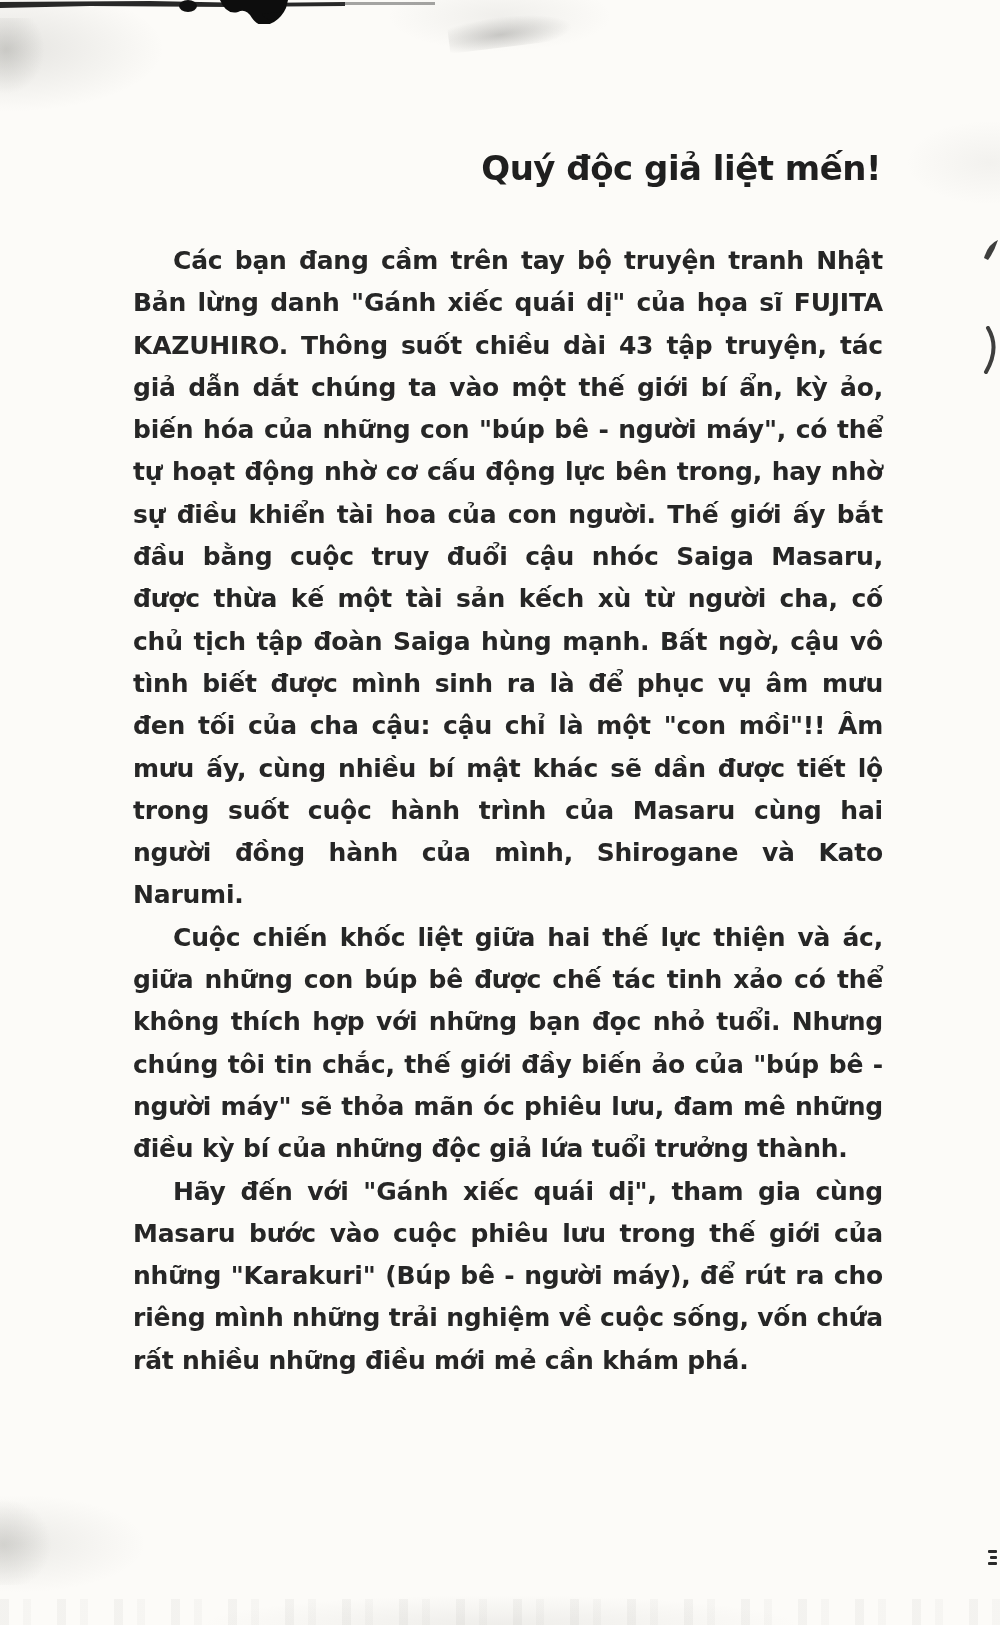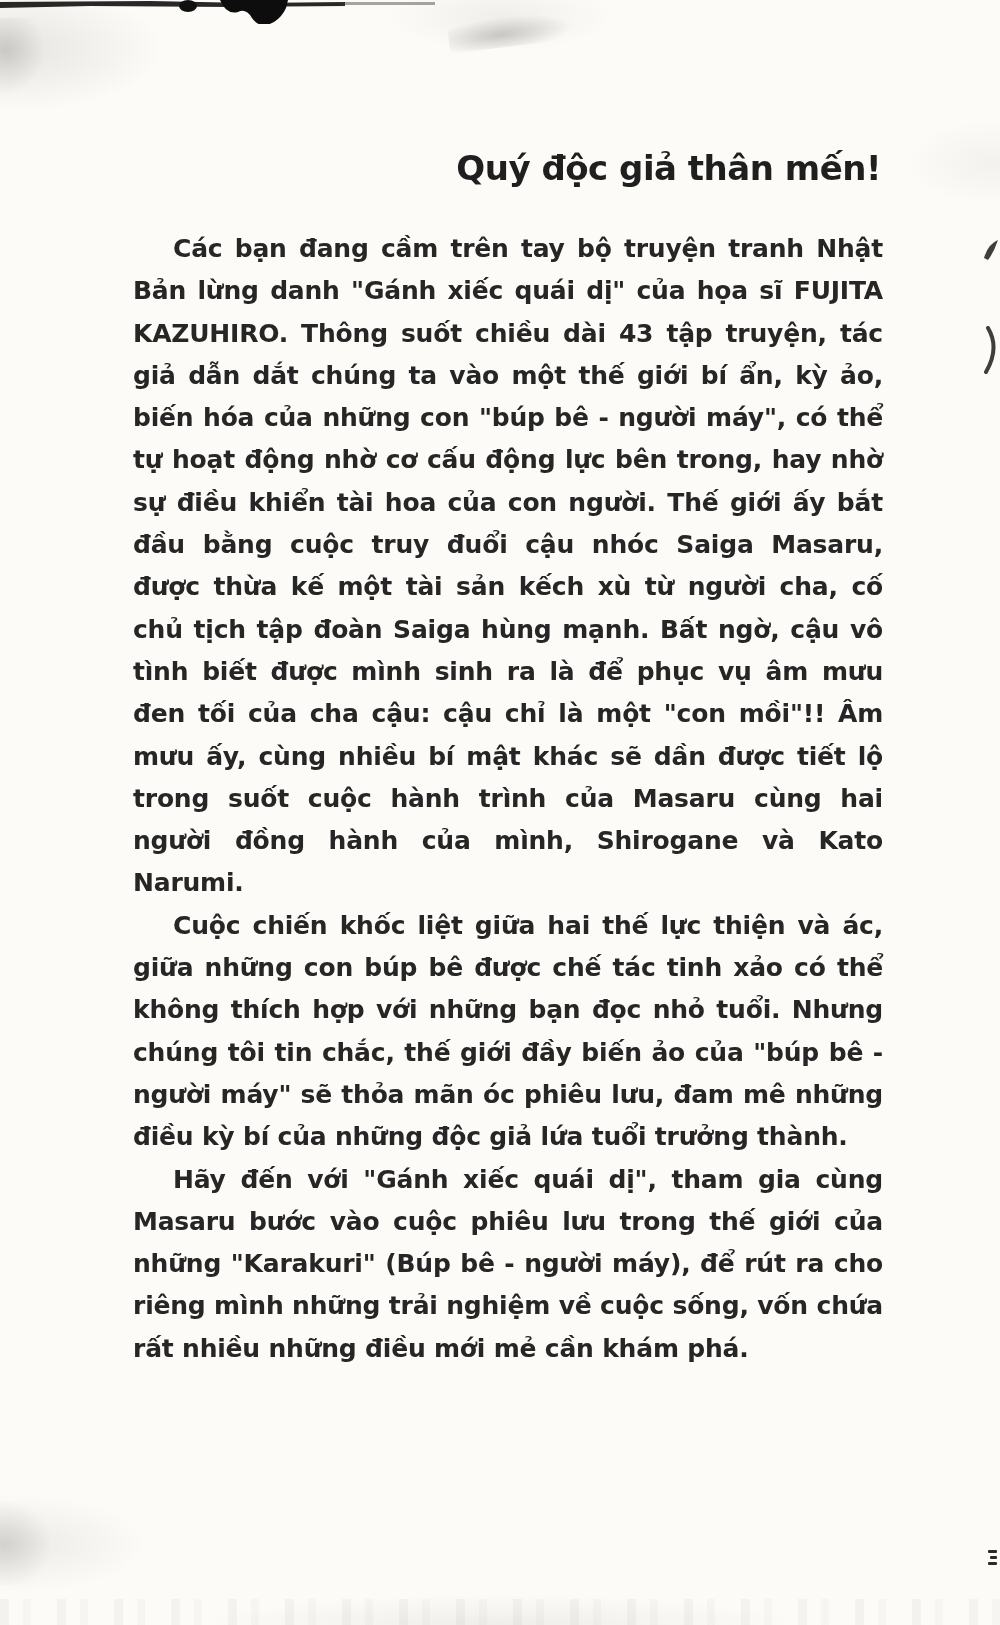--- a/index.html
+++ b/index.html
@@ -64,21 +64,21 @@
   .title {
     margin: 0;
     font-size: 34px;
     font-weight: 700;
     letter-spacing: -0.5px;
     text-align: right;
     padding-right: 2px;
     color: #1f1f1f;
   }
   .body-text {
-    margin-top: 40px;
+    margin-top: 52px;
     font-size: 25px;
     font-weight: 600;
     line-height: 42.3px;
     letter-spacing: -0.2px;
     text-align: justify;
   }
   .body-text p {
     margin: 0;
     text-indent: 40px;
   }
@@ -118,21 +118,21 @@
     <path d="M6,2 Q18,22 4,46" fill="none" stroke="#1c1c1c" stroke-width="4" stroke-linecap="round" opacity="0.85"></path>
   </svg>
 
   <div class="artifact mark-right-dashes">
     <div class="dash"></div>
       <div class="dash"></div>
       <div class="dash"></div>
   </div>
 
   <div class="content">
-    <h1 class="title">Quý độc giả thân mến!</h1>
+    <h1 class="title">Quý độc giả liệt mến!</h1>
 
     <div class="body-text">
       <p>Các bạn đang cầm trên tay bộ truyện tranh Nhật Bản lừng danh "Gánh xiếc quái dị" của họa sĩ FUJITA KAZUHIRO. Thông suốt chiều dài 43 tập truyện, tác giả dẫn dắt chúng ta vào một thế giới bí ẩn, kỳ ảo, biến hóa của những con "búp bê - người máy", có thể tự hoạt động nhờ cơ cấu động lực bên trong, hay nhờ sự điều khiển tài hoa của con người. Thế giới ấy bắt đầu bằng cuộc truy đuổi cậu nhóc Saiga Masaru, được thừa kế một tài sản kếch xù từ người cha, cố chủ tịch tập đoàn Saiga hùng mạnh. Bất ngờ, cậu vô tình biết được mình sinh ra là để phục vụ âm mưu đen tối của cha cậu: cậu chỉ là một "con mồi"!! Âm mưu ấy, cùng nhiều bí mật khác sẽ dần được tiết lộ trong suốt cuộc hành trình của Masaru cùng hai người đồng hành của mình, Shirogane và Kato Narumi.</p>
       <p>Cuộc chiến khốc liệt giữa hai thế lực thiện và ác, giữa những con búp bê được chế tác tinh xảo có thể không thích hợp với những bạn đọc nhỏ tuổi. Nhưng chúng tôi tin chắc, thế giới đầy biến ảo của "búp bê - người máy" sẽ thỏa mãn óc phiêu lưu, đam mê những điều kỳ bí của những độc giả lứa tuổi trưởng thành.</p>
       <p>Hãy đến với "Gánh xiếc quái dị", tham gia cùng Masaru bước vào cuộc phiêu lưu trong thế giới của những "Karakuri" (Búp bê - người máy), để rút ra cho riêng mình những trải nghiệm về cuộc sống, vốn chứa rất nhiều những điều mới mẻ cần khám phá.</p>
     </div>
 
   </div>
 
 </div>

